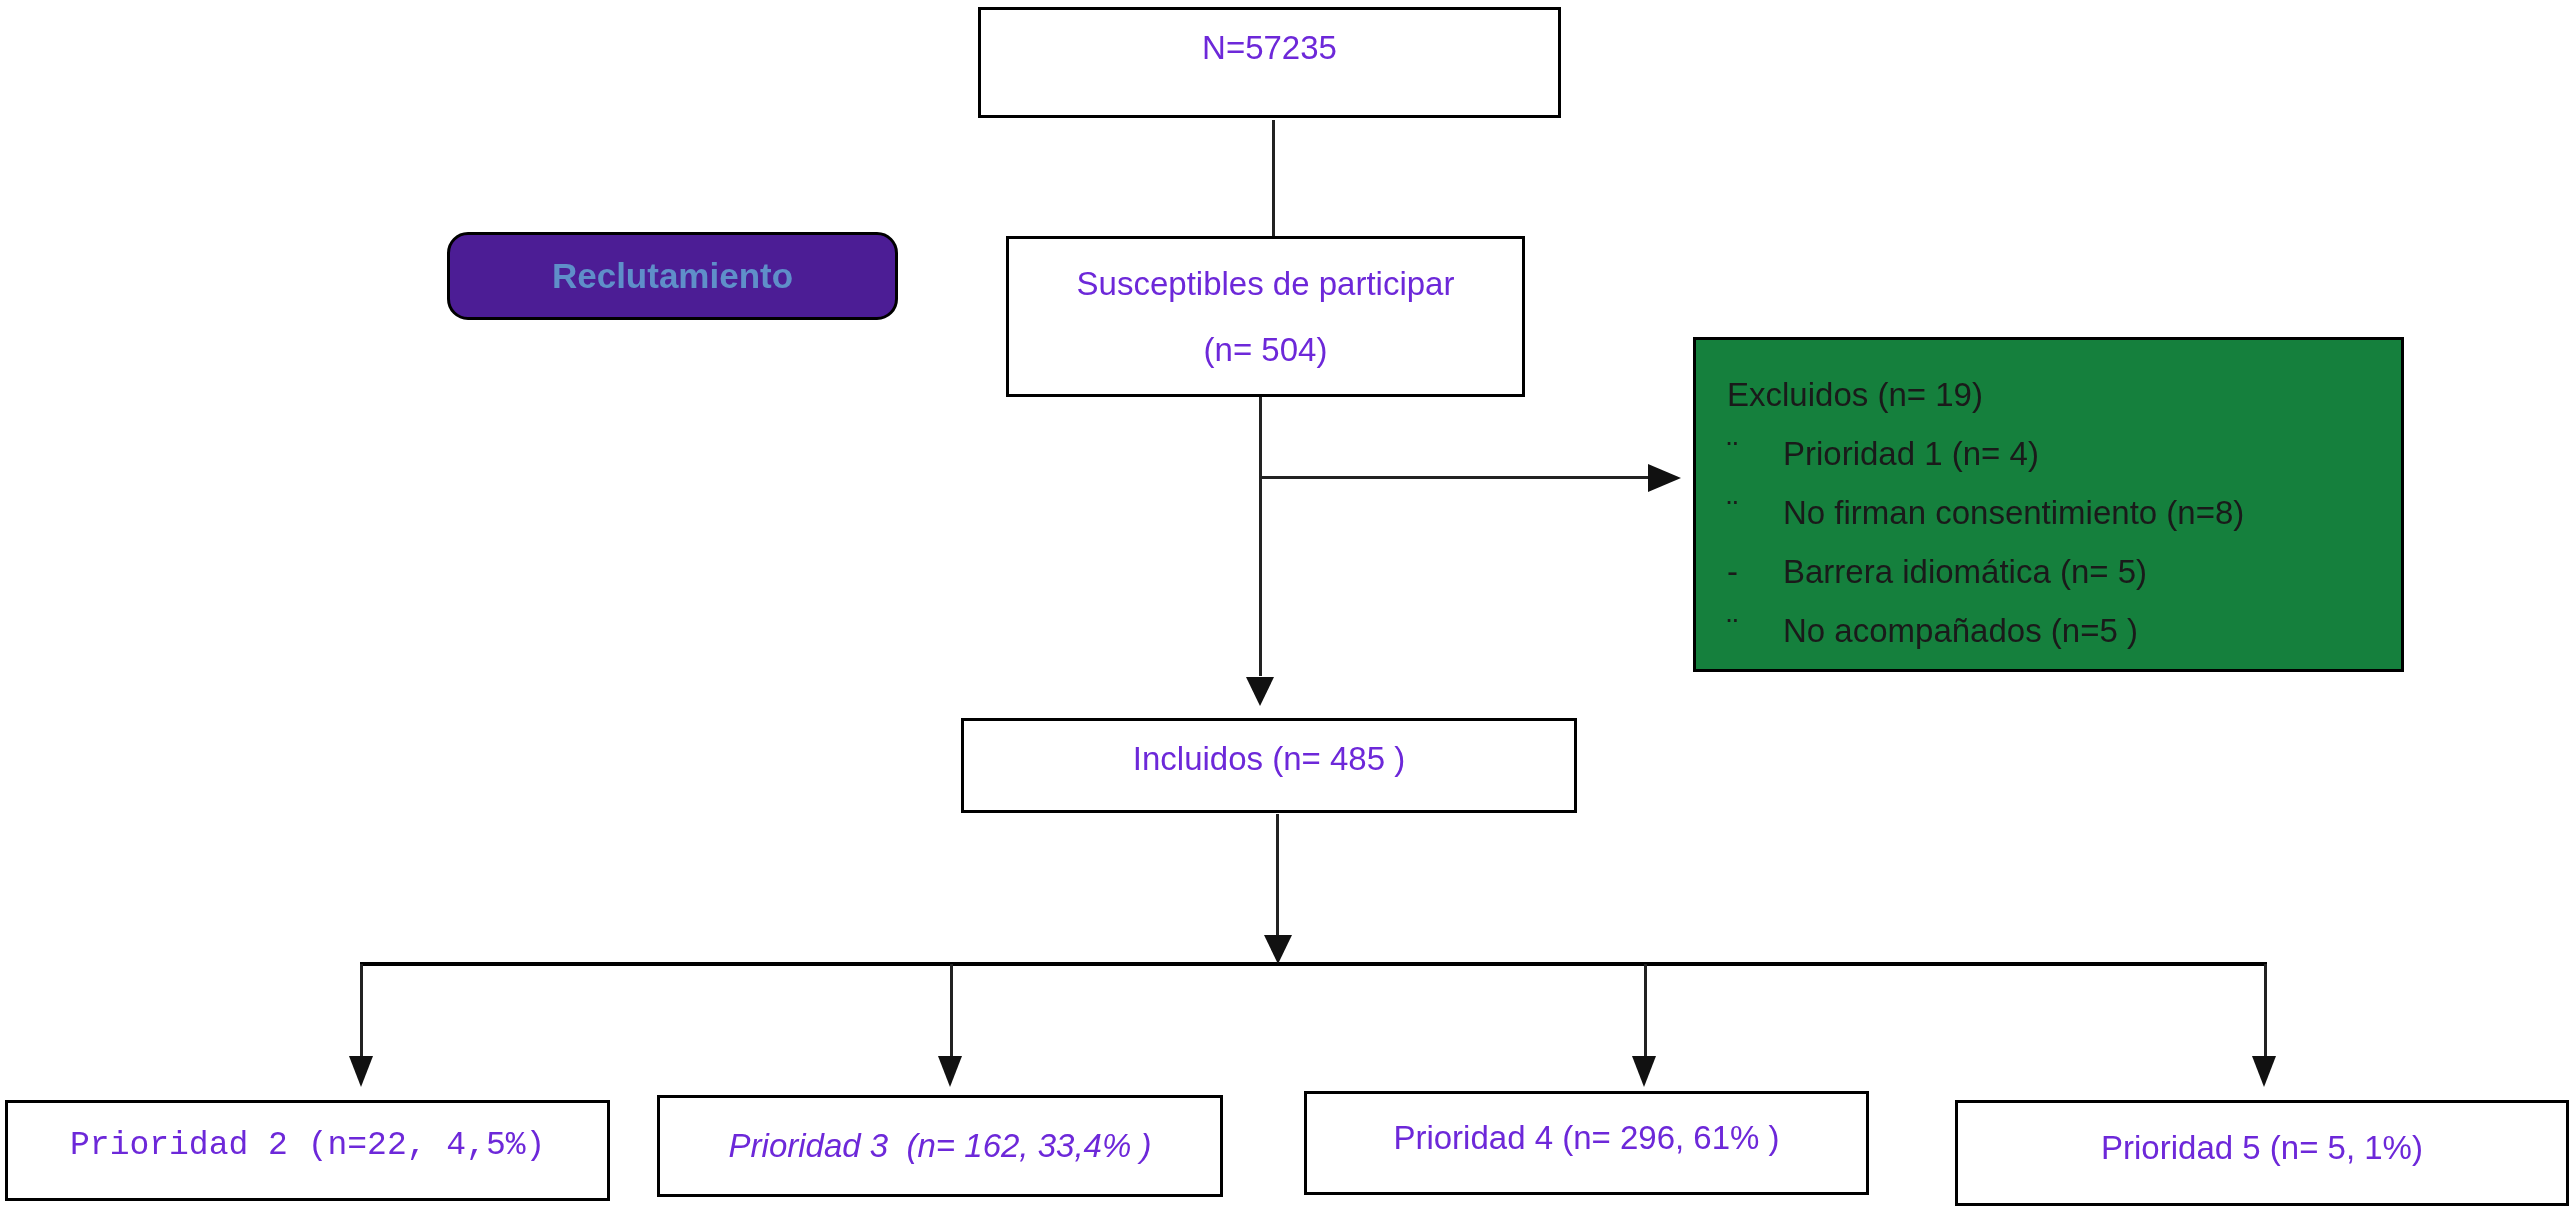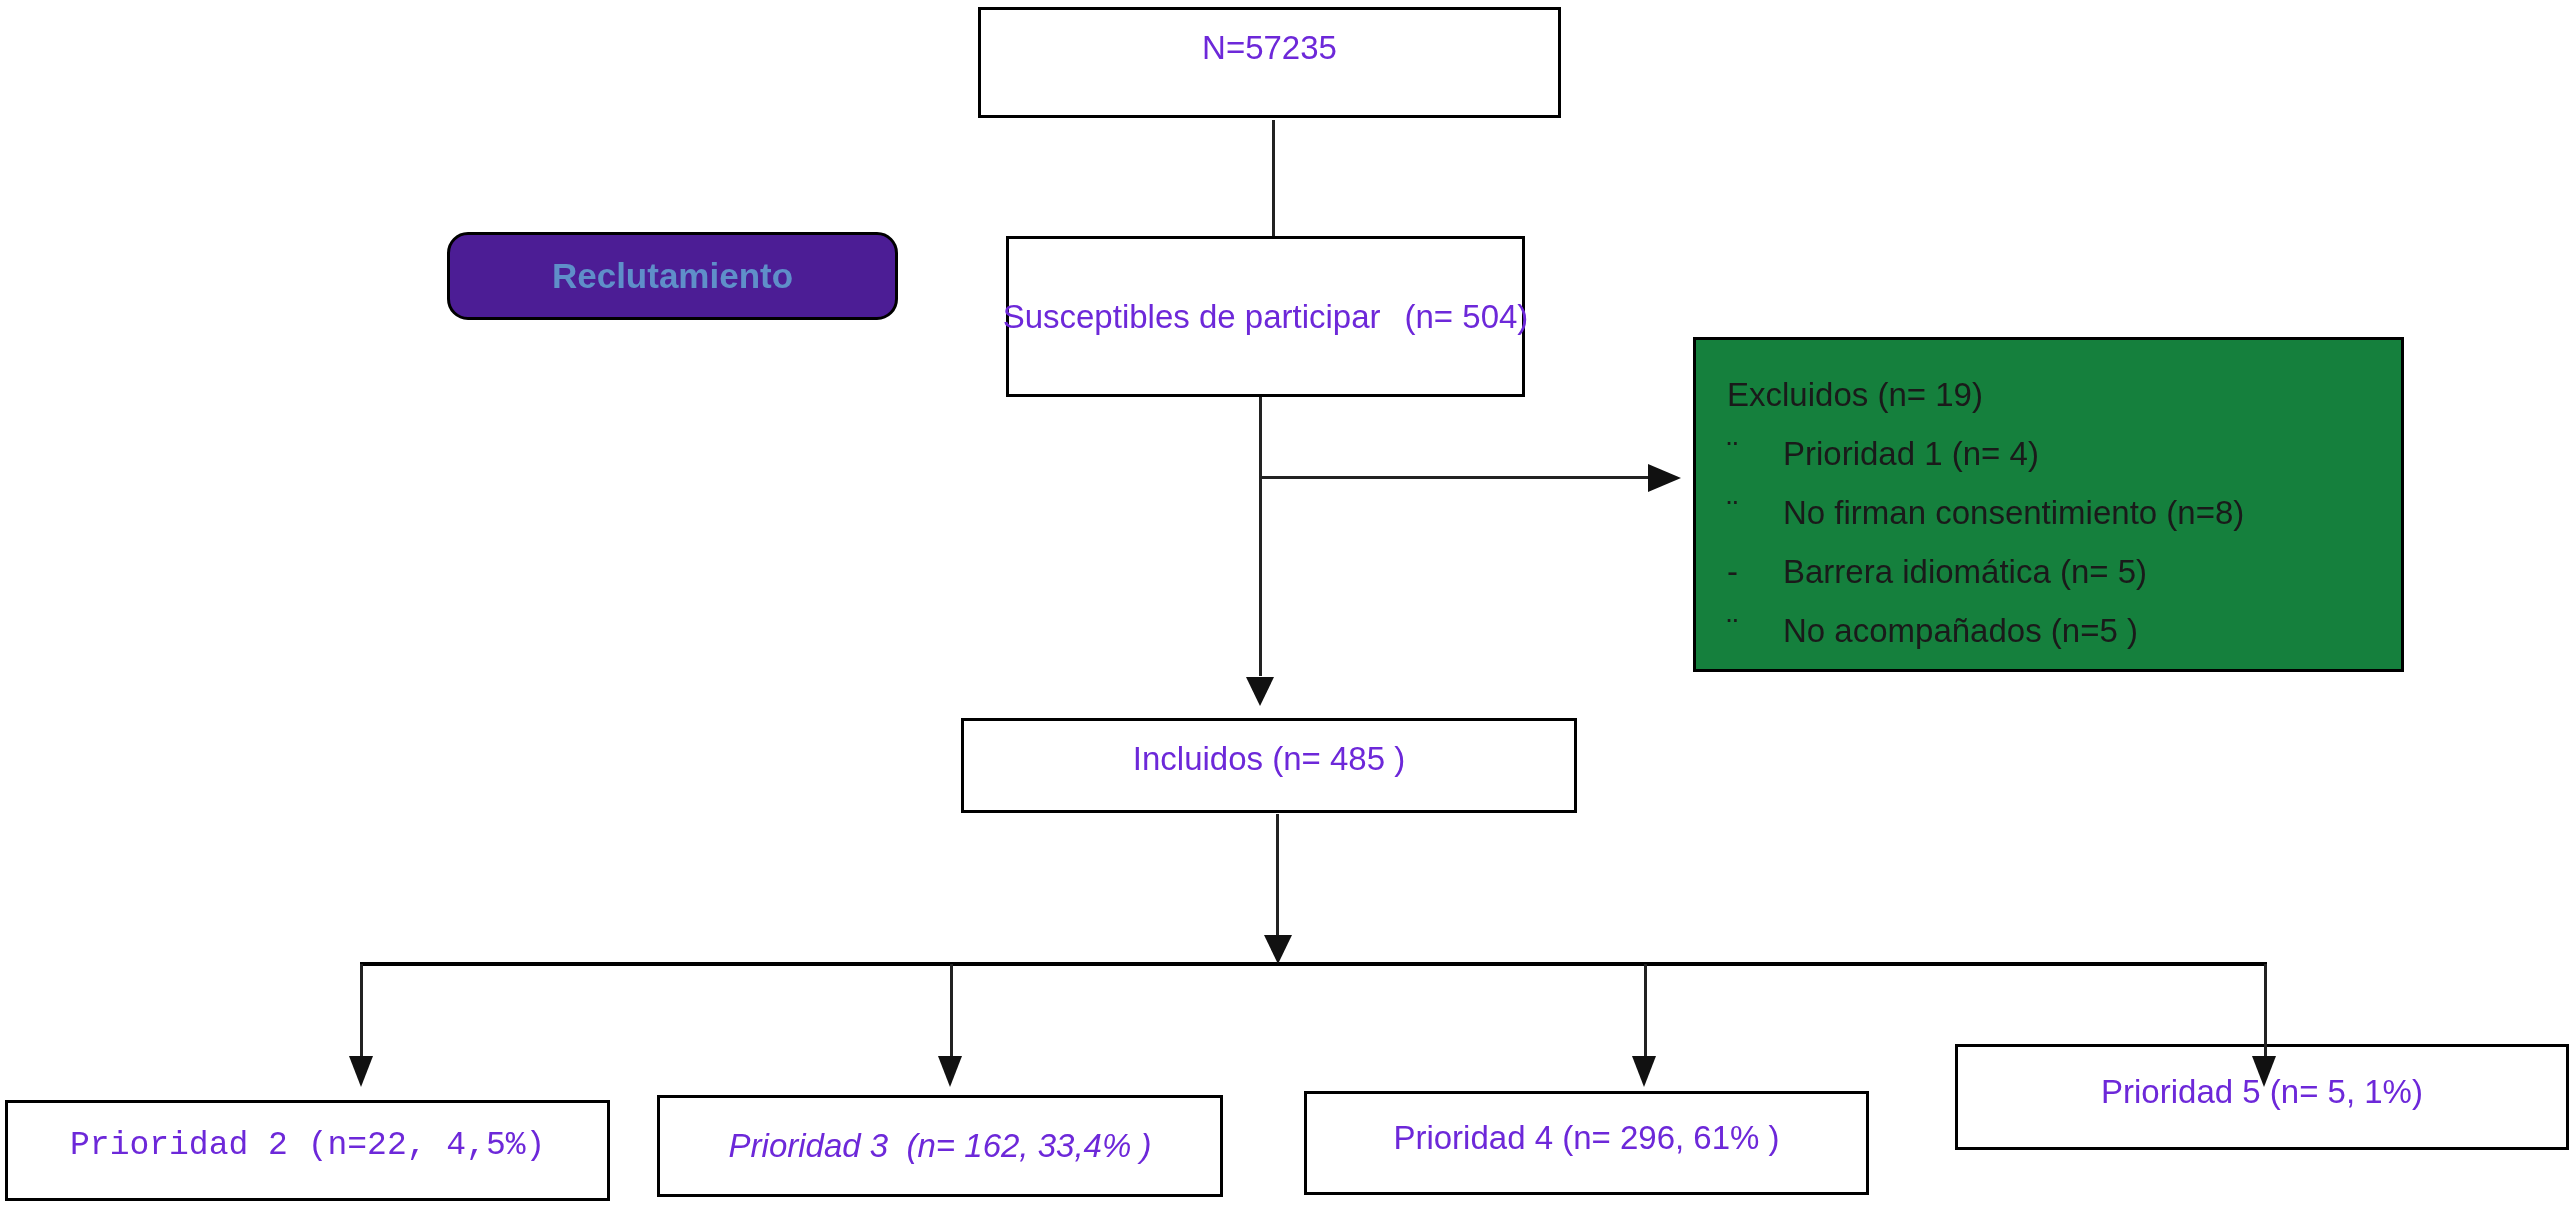--- a/index.html
+++ b/index.html
@@ -27,26 +27,26 @@
     text-align: center;
   }
   .box-label {
     font-size: 33px;
     line-height: 1.25;
     color: #6d28d9;
     white-space: pre;
   }
   
   #top-box            { left: 978px; top: 7px;    width: 583px; height: 111px; padding-bottom: 29.5px; }
-  #eligible-box       { left: 1006px; top: 236px;  width: 519px; height: 161px; flex-direction: row; justify-content: center; gap: 24px; }
+  #eligible-box       { left: 1006px; top: 236px;  width: 519px; height: 161px; flex-direction: column; justify-content: center; gap: 24px; }
   #included-box       { left: 961px; top: 718px;  width: 616px; height: 95px; padding-bottom: 14px; }
   #priority2-box      { left: 5.2px;    top: 1100px; width: 605px; height: 101px; padding-bottom: 10.4px; font-family: Liberation Mono, monospace; }
   #priority3-box      { left: 657px;  top: 1095px; width: 566px; height: 102px; padding-bottom: 1px; font-style: italic; }
   #priority4-box      { left: 1304px; top: 1091px; width: 565px; height: 104px; padding-bottom: 10.4px; }
-  #priority5-box      { left: 1955px; top: 1044px; width: 614px; height: 106px; padding-bottom: 10.4px; }
+  #priority5-box      { left: 1955px; top: 1100px; width: 614px; height: 106px; padding-bottom: 10.4px; }
 
   
   #stage-label {
     position: absolute;
     left: 447px; top: 232px; width: 451px; height: 88px;
     box-sizing: border-box;
     border: 3.5px solid #000000;
     border-radius: 21px;
     display: flex; align-items: center; justify-content: center;
     font-weight: bold;

